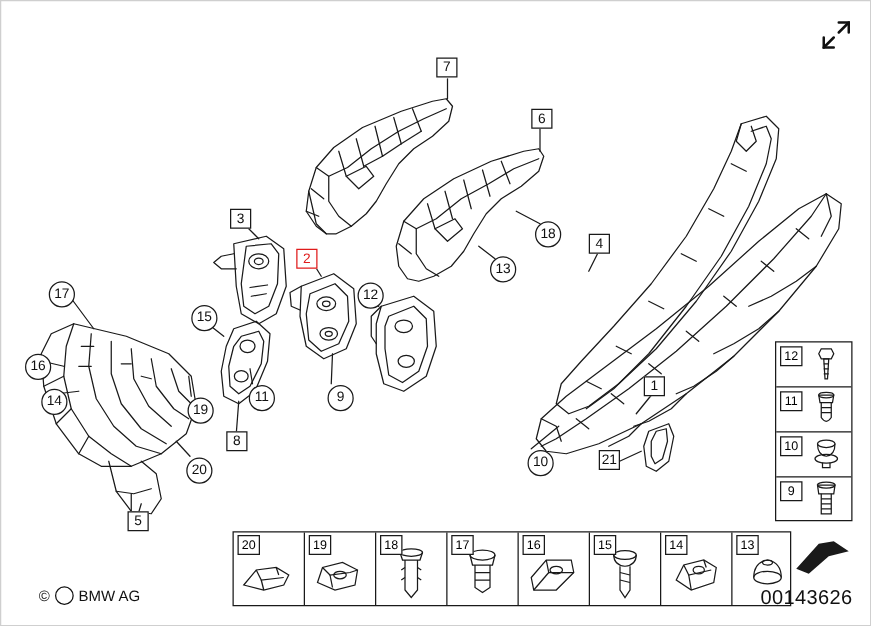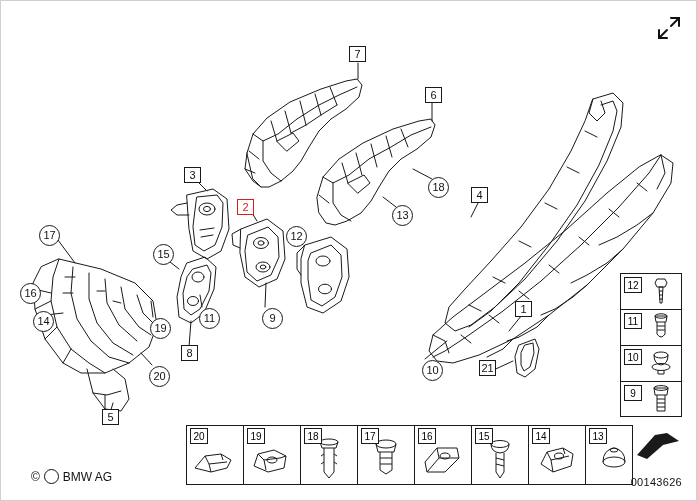--- a/index.html
+++ b/index.html
@@ -76,21 +76,21 @@
     position:absolute;left:30px;bottom:16px;
     font-size:12px;color:#111;
     display:flex;align-items:center;gap:4px;
   }
   .brand .logo{
     width:13px;height:13px;border:1px solid #111;border-radius:50%;
     display:inline-block;
   }
   .partno{
     position:absolute;right:14px;bottom:12px;
-    font-size:11px;color:#111;letter-spacing:.3px;
+    font-size:16px;color:#111;letter-spacing:.3px;
   }
 </style>
 </head>
 <body>
 
 <div id="root">
 
   <div class="expand-icon">
     <svg width="26" height="26" viewBox="0 0 26 26">
       <g stroke="#111" stroke-width="2" fill="none" stroke-linecap="round">

